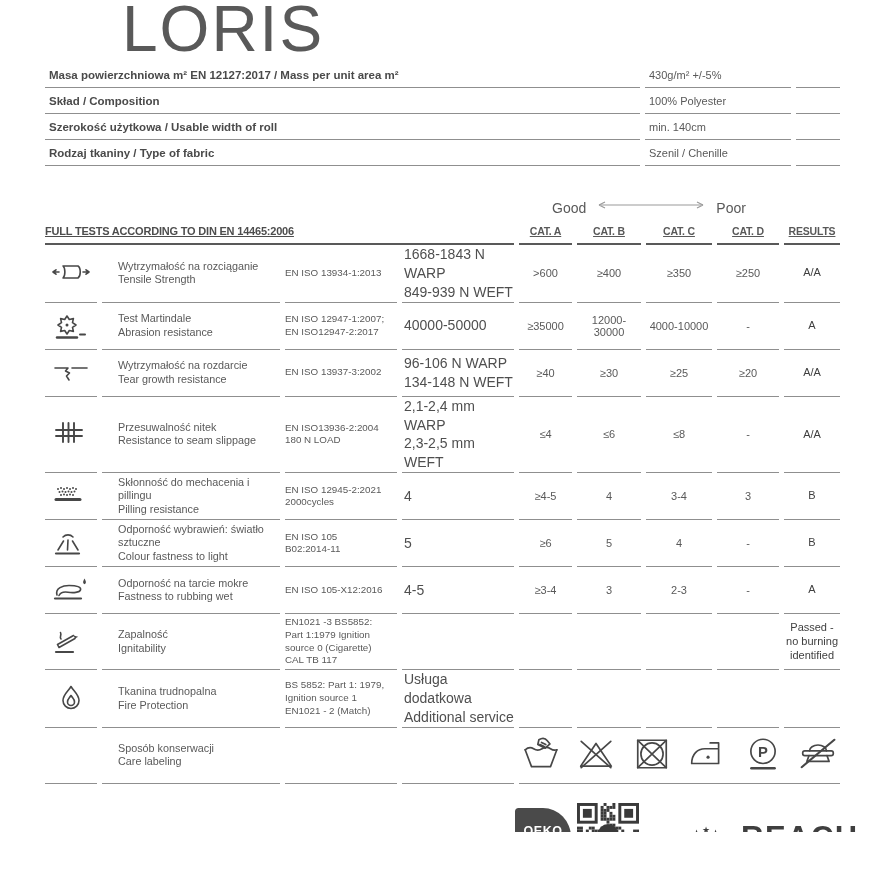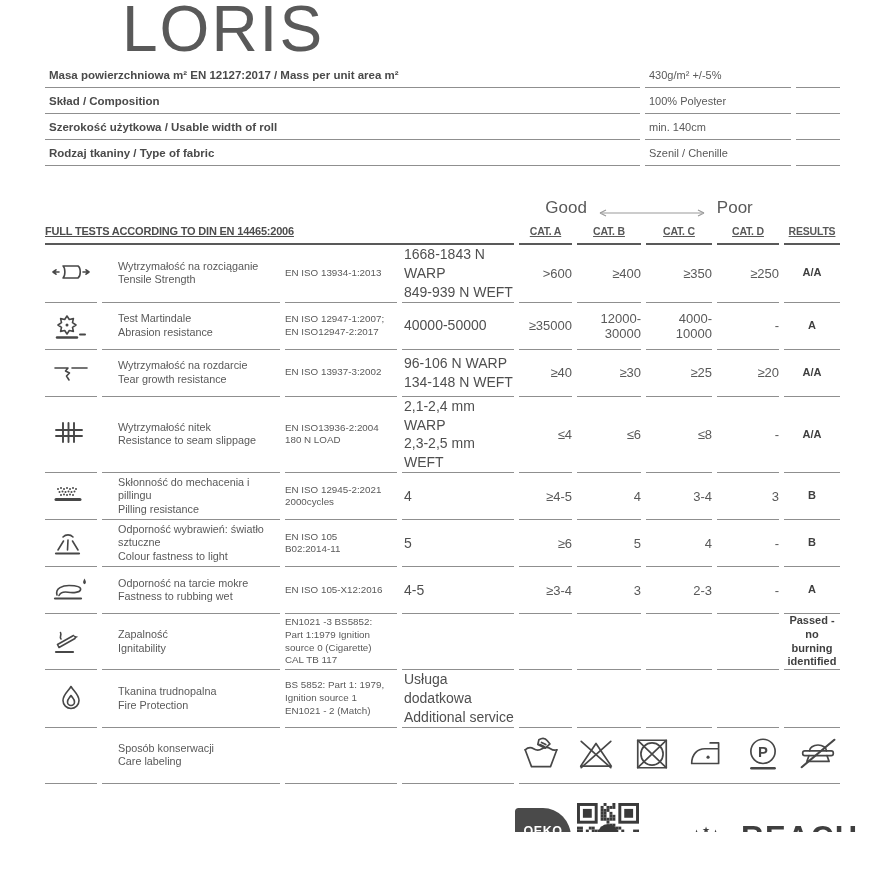--- a/index.html
+++ b/index.html
@@ -25,36 +25,36 @@
   .tests-table col.c-name { width:178px; }
   .tests-table col.c-std  { width:112px; }
   .tests-table col.c-val  { width:112px; }
   .tests-table col.c-ca   { width:53px; }
   .tests-table col.c-cb   { width:64px; }
   .tests-table col.c-cc   { width:66px; }
   .tests-table col.c-cd   { width:62px; }
   .tests-table col.c-res  { width:56px; }
 
   .gp-row td { height:20px; }
-  .gp { display:flex; align-items:flex-end; justify-content:center; gap:6px; font-size:17px; color:#595959; }
+  .gp { display:flex; align-items:flex-start; justify-content:center; gap:6px; font-size:14px; color:#595959; }
   .gp-arrow line, .gp-arrow path { stroke:#9a9a9a; stroke-width:1.2; fill:none; }
 
   .hdr-row td { height:27px; border-bottom:2px solid #595959; vertical-align:middle;text-decoration:underline; }
   .t-heading { font-weight:bold; font-size:11px; color:#4d4d4d; letter-spacing:-0.2px; }
   .cat-h { text-align:center; font-weight:bold; font-size:10.5px; color:#595959; letter-spacing:-0.2px; }
 
   .t-row td { border-bottom:1.5px solid #8f8f8f; height:47px; }
   .t-row.tall td { height:56px; }
   .cell-icon { text-align:center; }
   .cell-name { padding-left:16px; }
   .name-pl, .name-en { font-size:10.8px; color:#595959; line-height:1.25; }
   .cell-std { font-size:9.8px; color:#595959; line-height:1.3; white-space:pre-line; padding-right:4px; }
   .cell-val { font-size:14px; color:#4f4f4f; line-height:1.35; white-space:pre-line; padding-left:2px; }
-  .cell-cat { text-align:right; font-size:13px; color:#595959; }
-  .cell-res { text-align:center; font-size:11px; font-weight:bold; color:#3f3f3f; white-space:pre-line; line-height:1.25;margin-top:16px; }
+  .cell-cat { text-align:center; font-size:11px; color:#595959; }
+  .cell-res { text-align:center; font-size:11px; font-weight:normal; color:#3f3f3f; white-space:pre-line; line-height:1.25;margin-top:16px; }
 
   .ticon svg, .cicon svg { stroke:#474747; fill:none; stroke-width:1.6; stroke-linecap:round; stroke-linejoin:round; }
   svg .f { fill:#474747; stroke:none; }
 
   .care-icons { padding:0 2px; }
   .care-wrap { display:flex; justify-content:space-between; align-items:center; }
   .cicon { display:inline-block; }
 
   
   .oeko-logo { position:absolute; left:515px; top:808px; width:56px; height:58px;
@@ -199,21 +199,21 @@
       <td class="cell-cat">≥20</td>
       <td class="cell-res">A/A</td>
     </tr>
 
     <tr class="t-row">
       <td class="cell-icon"><span class="ticon"><svg width="40" height="30" viewBox="0 0 40 30">
                 <path d="M5,12 H31 M5,18 H31" stroke-width="1.9"></path>
                 <path d="M12,5 V24 M17.5,5 V24 M23,5 V24" stroke-width="1.9"></path>
               </svg></span></td>
       <td class="cell-name">
-            <div class="name-pl">Wytrzymałość nitek</div>
+            <div class="name-pl">Przesuwalność nitek</div>
             <div class="name-en">Resistance to seam slippage</div>
           </td>
       <td class="cell-std">EN ISO13936-2:2004
 180 N LOAD</td>
       <td class="cell-val">2,1-2,4 mm WARP
 2,3-2,5 mm WEFT</td>
       <td class="cell-cat">≤4</td>
       <td class="cell-cat">≤6</td>
       <td class="cell-cat">≤8</td>
       <td class="cell-cat">-</td>

